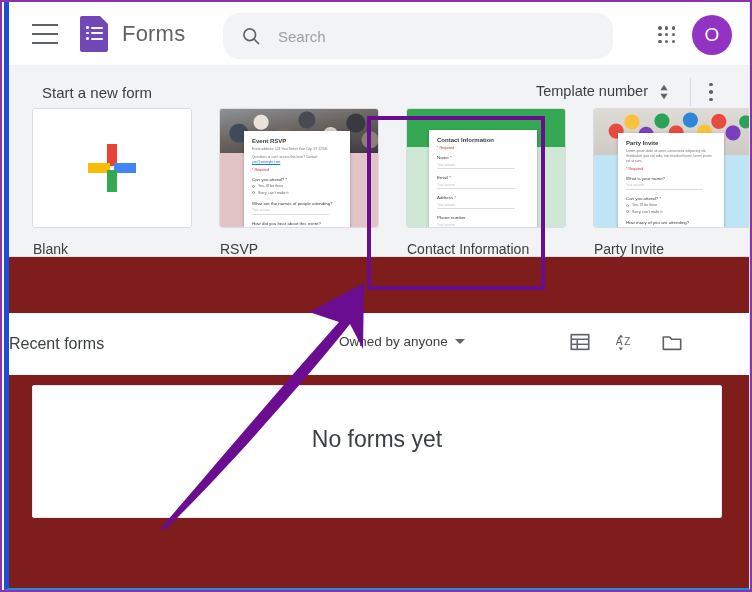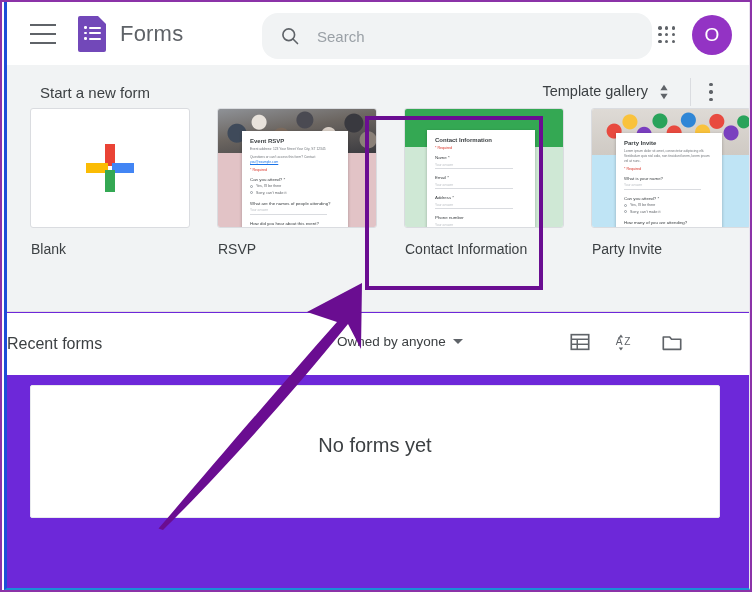--- a/index.html
+++ b/index.html
@@ -19,22 +19,22 @@
     height: 592px;
     background: #ffffff;
     border: 2px solid #8b33a8;
   }
 
   
   #content {
     position: absolute;
     left: 2px; top: 0px;
     width: 746px; height: 588px;
-    background: #6d28d9;
-    border-left: 3px solid #1d4ed8;
+    background: #7f1d1d;
+    border-left: 5px solid #1d4ed8;
     border-right: 1px solid #e9e3ee;
     border-bottom: 2px solid #1a8fd6;
     overflow: hidden;
   }
 
   
   .header {
     position: absolute;
     left: 0; top: 0;
     width: 100%;
@@ -107,21 +107,20 @@
   }
 
   .search-bar {
     position: absolute;
     left: 214px; top: 11px;
     width: 390px; height: 46px;
     background: #f1f3f4;
     border-radius: 16px;
     display: flex;
     align-items: center;
-    margin-left: 41px;
   }
   .search-icon { margin-left: 18px; width: 20px; height: 20px; display:block; }
   .search-placeholder {
     margin-left: 17px;
     font-size: 15px;
     color: #9aa0a6;
   }
 
   .apps-grid {
     position: absolute;
@@ -145,21 +144,21 @@
     font-size: 19px;
     display: flex; align-items: center; justify-content: center;
     cursor: pointer;
   }
 
   
   .templates {
     position: absolute;
     left: 0; top: 63px;
     width: 100%;
-    height: 247px;
+    height: 192px;
     background: #f1f3f4;
     border-bottom: 1px solid #e0e0e0;
     padding-left: 12px;
   }
 
   .templates-head {
     position: absolute;
     left: 0; top: 0;
     width: 100%; height: 54px;
     display: flex; align-items: center;
@@ -348,24 +347,24 @@
   .empty-panel {
     position: absolute;
     left: 23px; top: 383px;
     width: 690px; height: 133px;
     background: #ffffff;
     border: 1px solid #e8eaed;
     border-radius: 2px;
   }
   .empty-title {
     position: absolute;
-    left: 0; top: 48px;
+    left: 0; top: 40px;
     width: 100%;
     text-align: center;
-    font-size: 20px;
+    font-size: 23px;
     color: #3c4043;
   }
   .empty-sub {
     position: absolute;
     left: 0; top: 75px;
     width: 100%;
     text-align: center;
     font-size: 16px;
     color: #9aa0a6;
   }
@@ -425,21 +424,21 @@
       </div>
 
       <div class="avatar">O</div>
     </div>
 
     <div class="templates">
 
       <div class="templates-head">
         <div class="start-label">Start a new form</div>
 
-        <div class="gallery-link">Template gallery</div>
+        <div class="gallery-link">Template number</div>
 
         <svg class="stepper" viewBox="0 0 14 20">
           <path d="M7 2 L11 8 L3 8 Z" fill="#5f6368"></path>
           <path d="M7 18 L11 12 L3 12 Z" fill="#5f6368"></path>
         </svg>
 
         <div class="divider-v"></div>
 
         <div class="kebab">
           <i></i>

